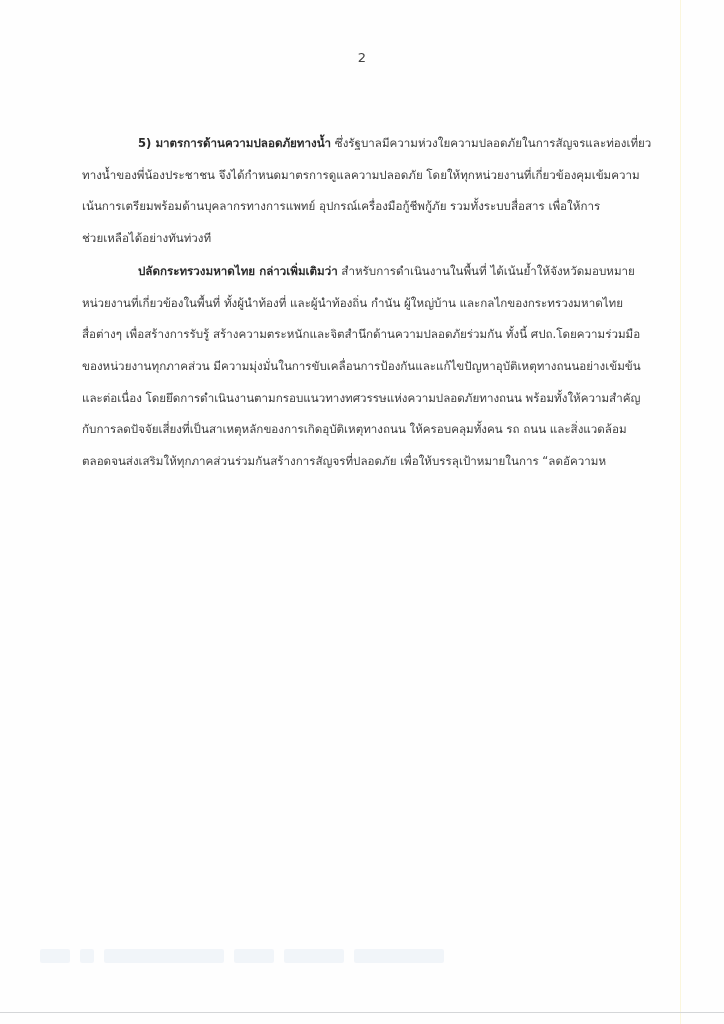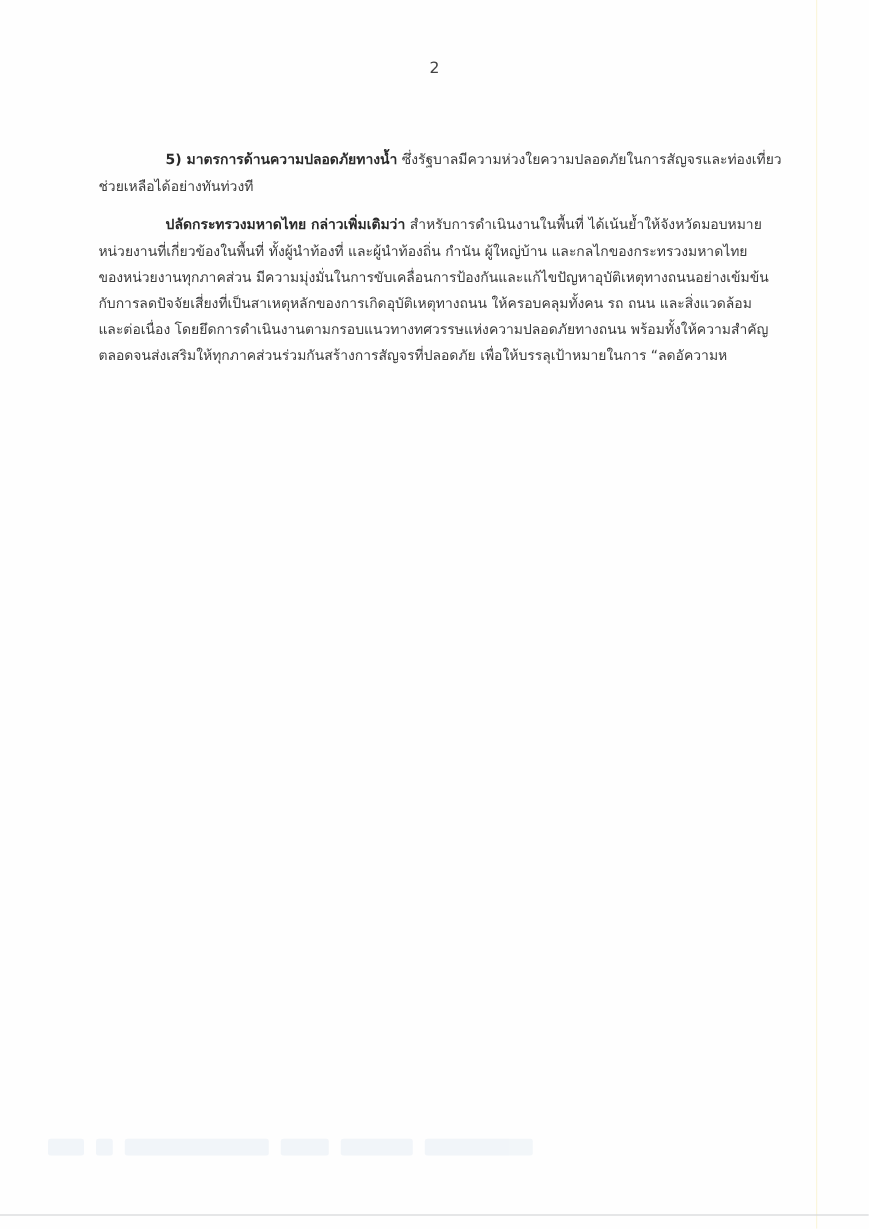--- a/index.html
+++ b/index.html
@@ -45,20 +45,21 @@
       text-indent: 56px;
       text-align: justify;
       text-align-last: left;
     }
     .para + .para {
       margin-top: 11px;
     }
     .line {
       display: block;
       white-space: nowrap;
+      margin-top: 10px;
     }
     .line.first {
       padding-left: 56px;
     }
     .para.block { text-indent: 0; }
     b, .bold {
       font-weight: bold;
       color: #2a2a2a;
     }
     .meta {
@@ -103,28 +104,31 @@
 <body>
 
 <div class="page">
   <div class="edge-line"></div>
 
   <div class="page-number">2</div>
 
   <div class="body-text">
     <div class="para block" id="para-0">
         <span class="line first"><span class="bold">5) มาตรการด้านความปลอดภัยทางน้ำ</span><span> ซึ่งรัฐบาลมีความห่วงใยความปลอดภัยในการสัญจรและท่องเที่ยว</span></span>
+        <span class="line"><span>ทางน้ำของพี่น้องประชาชน จึงได้กำหนดมาตรการดูแลความปลอดภัย โดยให้ทุกหน่วยงานที่เกี่ยวข้องคุมเข้มความ</span></span>
+        <span class="line"><span>เน้นการเตรียมพร้อมด้านบุคลากรทางการแพทย์ อุปกรณ์เครื่องมือกู้ชีพกู้ภัย รวมทั้งระบบสื่อสาร เพื่อให้การ</span></span>
         <span class="line"><span>ช่วยเหลือได้อย่างทันท่วงที</span></span>
       </div>
     <div class="para block" id="para-1">
         <span class="line first"><span class="bold">ปลัดกระทรวงมหาดไทย กล่าวเพิ่มเติมว่า</span><span> สำหรับการดำเนินงานในพื้นที่ ได้เน้นย้ำให้จังหวัดมอบหมาย</span></span>
         <span class="line"><span>หน่วยงานที่เกี่ยวข้องในพื้นที่ ทั้งผู้นำท้องที่ และผู้นำท้องถิ่น กำนัน ผู้ใหญ่บ้าน และกลไกของกระทรวงมหาดไทย</span></span>
+        <span class="line"><span>สื่อต่างๆ เพื่อสร้างการรับรู้ สร้างความตระหนักและจิตสำนึกด้านความปลอดภัยร่วมกัน ทั้งนี้ ศปถ.โดยความร่วมมือ</span></span>
         <span class="line"><span>ของหน่วยงานทุกภาคส่วน มีความมุ่งมั่นในการขับเคลื่อนการป้องกันและแก้ไขปัญหาอุบัติเหตุทางถนนอย่างเข้มข้น</span></span>
+        <span class="line"><span>และต่อเนื่อง โดยยึดการดำเนินงานตามกรอบแนวทางทศวรรษแห่งความปลอดภัยทางถนน พร้อมทั้งให้ความสำคัญ</span></span>
         <span class="line"><span>กับการลดปัจจัยเสี่ยงที่เป็นสาเหตุหลักของการเกิดอุบัติเหตุทางถนน ให้ครอบคลุมทั้งคน รถ ถนน และสิ่งแวดล้อม</span></span>
-        <span class="line"><span>และต่อเนื่อง โดยยึดการดำเนินงานตามกรอบแนวทางทศวรรษแห่งความปลอดภัยทางถนน พร้อมทั้งให้ความสำคัญ</span></span>
         <span class="line"><span>ตลอดจนส่งเสริมให้ทุกภาคส่วนร่วมกันสร้างการสัญจรที่ปลอดภัย เพื่อให้บรรลุเป้าหมายในการ “ลดอัความห</span></span>
       </div>
 
   </div>
 
   <div class="bleed">
     <span style="width:30px"></span>
     <span style="width:14px"></span>
     <span style="width:120px"></span>
     <span style="width:40px"></span>

